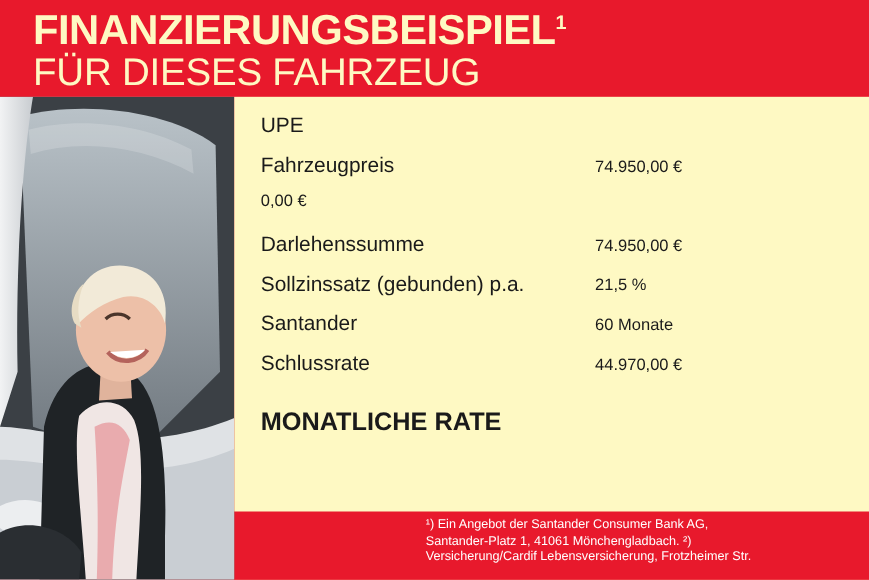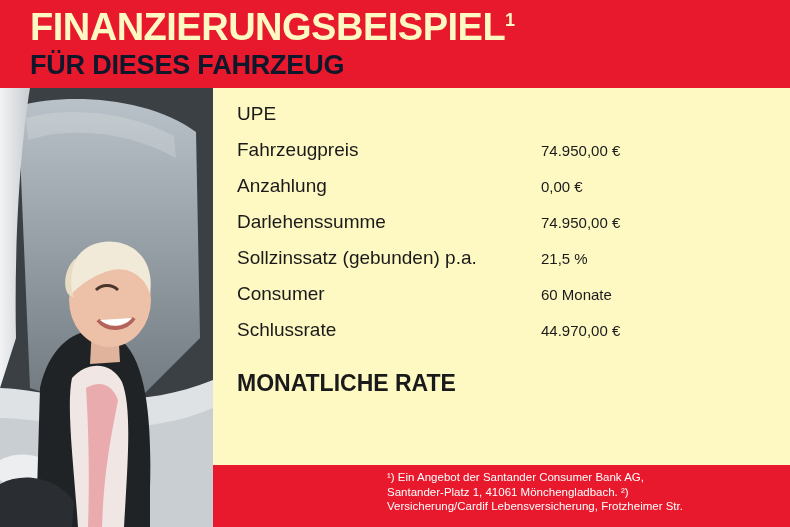--- a/index.html
+++ b/index.html
@@ -35,23 +35,23 @@
     line-height: 40px;
     letter-spacing: -0.5px;
     white-space: nowrap;
   }
   .headline .sup {
     font-size: 18px;
     vertical-align: super;
     font-weight: bold;
   }
   .subhead {
-    color: #0f172a;
-    font-weight: bold;
-    font-size: 27px;
+    color: #fef9c3;
+    font-weight: normal;
+    font-size: 35px;
     line-height: 30px;
     letter-spacing: -0.2px;
     margin-top: 3px;
     white-space: nowrap;
   }
 
   
   .photo {
     position: absolute;
     left: 0;
@@ -203,38 +203,37 @@
         <div class="label"><span>UPE</span><span class="sup"></span></div>
         <div class="value"></div>
       </div>
 
       <div class="row">
         <div class="label"><span>Fahrzeugpreis</span><span class="sup"></span></div>
         <div class="value">74.950,00 €</div>
       </div>
 
       <div class="row">
-        <div class="label"><span>Anzahlung</span><span class="sup"></span></div>
         <div class="value">0,00 €</div>
       </div>
 
 
       <div class="row">
         <div class="label"><span>Darlehenssumme</span><span class="sup"></span></div>
         <div class="value">74.950,00 €</div>
       </div>
 
       <div class="row">
         <div class="label"><span>Sollzinssatz (gebunden) p.a.</span><span class="sup"></span></div>
         <div class="value">21,5 %</div>
       </div>
 
 
       <div class="row">
-        <div class="label"><span>Consumer</span><span class="sup"></span></div>
+        <div class="label"><span>Santander</span><span class="sup"></span></div>
         <div class="value">60 Monate</div>
       </div>
 
       <div class="row">
         <div class="label"><span>Schlussrate</span><span class="sup"></span></div>
         <div class="value">44.970,00 €</div>
       </div>
 
       <div class="row total">
         <div class="label">MONATLICHE RATE</div>

